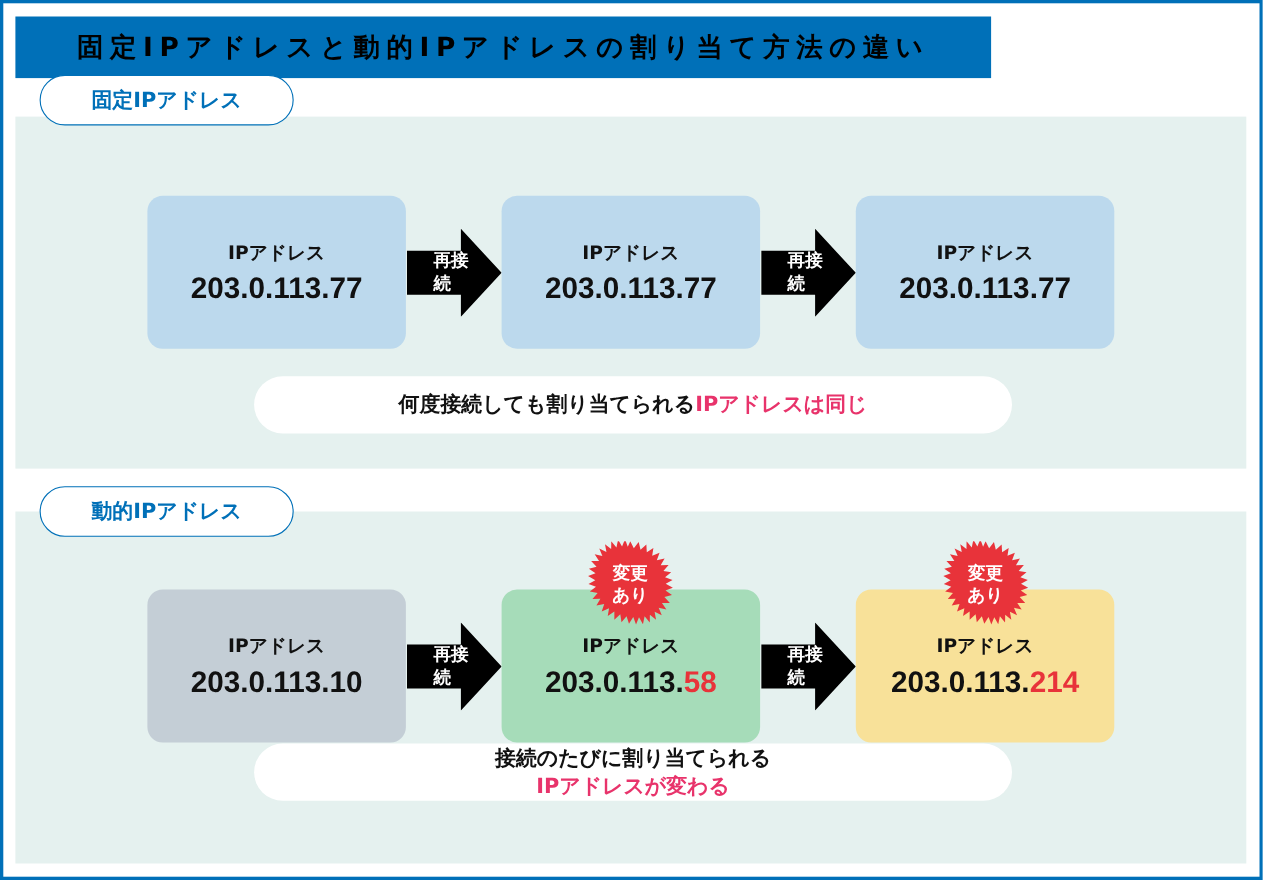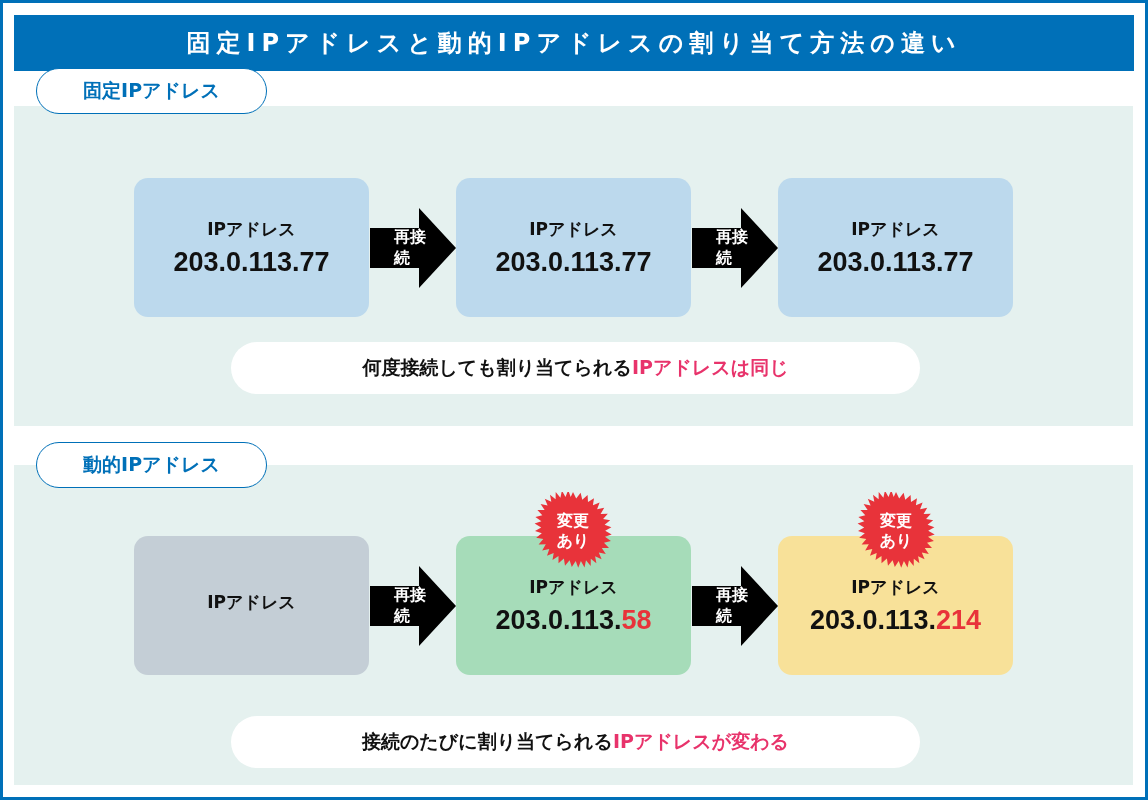--- a/index.html
+++ b/index.html
@@ -1,19 +1,19 @@
 <!DOCTYPE html>
 <html><head>
 <meta charset="utf-8">
 <style>
   * { box-sizing: border-box; margin: 0; padding: 0; }
   html, body { width: 1148px; height: 800px; background: #ffffff; overflow: hidden; }
   body { font-family: "DejaVu Sans", "Liberation Sans", sans-serif; position: relative; }
   .frame { position: absolute; left: 0; top: 0; width: 1148px; height: 800px; border: 3px solid #0070b8; background: #ffffff; }
-  .title-bar { position: absolute; left: 14px; top: 15px; width: 1120px; height: 56px; background: #0070b8; color: #ffffff; display: flex; align-items: center; justify-content: center; font-size: 24px; font-weight: bold; letter-spacing: 6px; }
+  .title-bar { position: absolute; left: 14px; top: 15px; width: 887px; height: 56px; background: #0070b8; color: #000000; display: flex; align-items: center; justify-content: center; font-size: 24px; font-weight: bold; letter-spacing: 6px; }
   .section-bg { position: absolute; left: 14px; width: 1119px; background: #e5f1ef; }
   .sec1 { top: 106px; height: 320px; }
   .sec2 { top: 465px; height: 320px; }
   .pill { position: absolute; left: 36px; width: 231px; height: 46px; border: 1.5px solid #0070b8; border-radius: 23px; background: #ffffff; color: #0070b8; font-size: 19px; font-weight: bold; display: flex; align-items: center; justify-content: center; }
   .pill1 { top: 68px; }
   .pill2 { top: 442px; }
   .card { position: absolute; width: 235px; height: 139px; border-radius: 14px; display: flex; flex-direction: column; align-items: center; justify-content: center; }
   .card .lbl { font-size: 17px; font-weight: bold; color: #111; margin-bottom: 6px; }
   .card .ip { font-family: "Liberation Sans", "DejaVu Sans", sans-serif; font-size: 27px; font-weight: bold; color: #111; }
   .card .ip .hl { color: #e8333a; }
@@ -71,20 +71,21 @@
 <div class="note" style="top:342px;">
   <span>何度接続しても割り当てられる</span>
     <span class="pink">IPアドレスは同じ</span>
 </div>
 
 <div class="section-bg sec2"></div>
 <div class="pill pill2">動的IPアドレス</div>
 
 <div class="card gray" style="left:134px; top:536px;">
   <div class="lbl">IPアドレス</div>
+  <div class="ip"><span>203.0.113.10</span><span class="hl"></span></div>
 </div>
 
 <div class="arrow" style="left:370px; top:566px;">
   <svg width="88" height="80" viewBox="0 0 88 80">
       <polygon points="0,20 49,20 49,0 86,40 49,80 49,60 0,60" fill="#000"></polygon>
     </svg>
   <div class="txt">再接続</div>
 </div>
 
 <div class="card green" style="left:456px; top:536px;">
@@ -117,16 +118,16 @@
 <div class="badge" style="left:857px; top:492px;">
   <svg width="78" height="78" viewBox="0 0 78 78">
     <polygon fill="#e8333a" points="39,0 42.2,6.5 46.6,0.8 48.3,7.8 53.6,2.9 54,10.1 60,6.2 58.9,13.3 65.6,10.5 63.1,17.3 70.2,15.8 66.6,21.9 73.8,21.7 69.1,27.1 76.2,28.3 70.6,32.8 77.4,35.2 71.2,38.7 77.7,42.4 71,44.8 76.9,49 70,50.8 75,56.1 67.8,56.1 71.8,62.1 64.8,60.6 67.6,67.3 61.1,64.2 62.4,71.3 56.8,66.8 56.7,74 52,68.3 50.5,75.4 46.9,69.1 44.2,75.8 41.7,69 37.8,75.1 35.6,68.3 31,73.7 29.9,66.4 24.5,71.3 24.5,64 18.5,68.1 19.7,60.9 13,63.8 15.3,57 8.2,58.5 11.8,52.3 4.6,52.5 9.3,47 2.2,45.8 7.8,41.3 1,38.9 7.2,35.4 0.6,31.6 7.4,29.2 1.4,25 8.3,23.2 3.4,17.9 10.6,17.9 6.6,11.9 13.6,13.4 10.8,6.7 17.3,9.8 16,2.7 21.6,7.2 21.7,0 26.4,5.7 27.9,-1.4 31.5,4.9 34.2,-1.8 36.7,5"></polygon>
   </svg>
   <div class="btxt">
       <span>変更</span>
       <span>あり</span>
     </div>
 </div>
 
-<div class="note" style="top:716px;">
+<div class="note" style="top:676px;flex-direction:column;">
   <span>接続のたびに割り当てられる</span>
     <span class="pink">IPアドレスが変わる</span>
 </div>
 
 </body></html>

